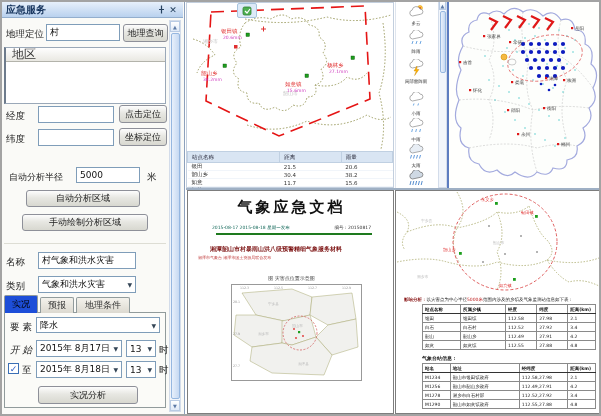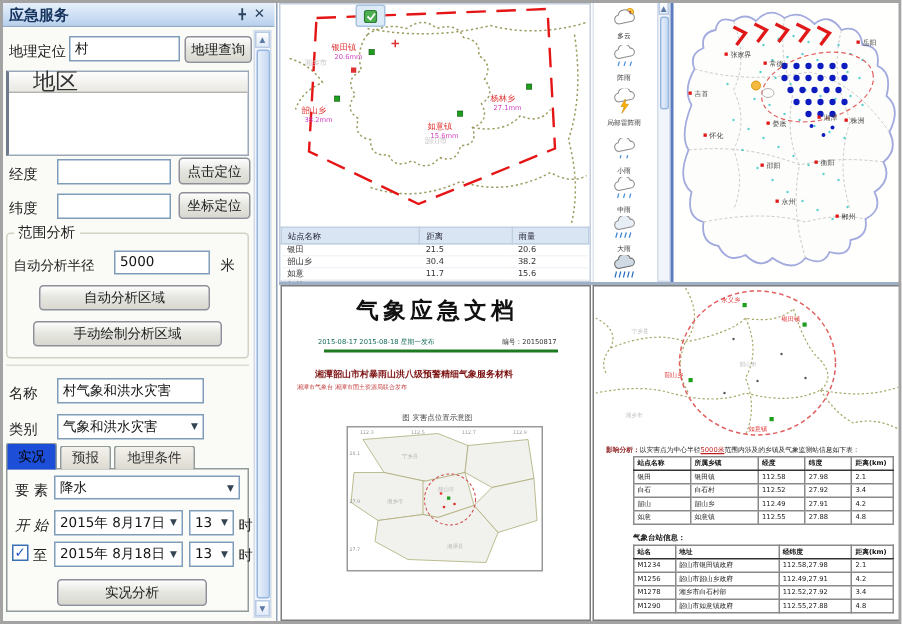--- a/index.html
+++ b/index.html
@@ -14,21 +14,21 @@
     display:flex;align-items:center;padding:0 4px;box-sizing:border-box;}
   .titlebar .t{font-size:10px;font-weight:bold;color:#17355e;flex:1;}
   .tb-ico{width:12px;height:12px;display:flex;align-items:center;justify-content:center;
     font-size:9px;color:#26425f;cursor:pointer;}
   .lbl{font-size:9.5px;color:#222;}
   .inp{background:#fff;border:1px solid #7f9db9;font-size:9px;color:#111;padding:1px 3px;box-sizing:border-box;font-family:inherit;}
   .btn{background:linear-gradient(#fdfdfd,#e7e7e2 45%,#d8d8d0);border:1px solid #8e9099;border-radius:3px;
     font-size:9px;color:#1a1a1a;display:flex;align-items:center;justify-content:center;cursor:pointer;box-sizing:border-box;}
   .listbox{background:#fff;border:1px solid #9aa8b8;box-sizing:border-box;border-left:2px solid #6d7b8c;}
   .listhead{height:14px;background:linear-gradient(#fefefe,#e9e8e2);border-bottom:1px solid #b3b3ab;
-    font-size:15px;color:#333;display:flex;align-items:center;padding-left:16px;box-sizing:border-box;}
+    font-size:12px;color:#333;display:flex;align-items:center;padding-left:6px;box-sizing:border-box;}
   fieldset.grp{position:absolute;border:1px solid #d2d2c2;border-radius:3px;margin:0;padding:0;background:transparent;}
   fieldset.grp legend{font-size:9.5px;color:#222;margin-left:4px;padding:0 3px;}
   .dd{background:#fff;border:1px solid #7f9db9;font-size:9px;color:#111;display:flex;align-items:center;
     padding:0 3px;box-sizing:border-box;cursor:pointer;}
   .dd .v{flex:1;overflow:hidden;white-space:nowrap;}
   .dd .ar{font-size:6px;color:#345;margin-left:2px;}
   .tab{position:absolute;font-size:9px;display:flex;align-items:center;justify-content:center;
     border:1px solid #919b9c;border-bottom:none;border-radius:2px 2px 0 0;cursor:pointer;box-sizing:border-box;}
   .tab.on{background:#1d4ed8;z-index:3;color:#000;}
   .tab.off{background:linear-gradient(#f4f2ec,#dcd9d0);color:#333;z-index:1;}
@@ -89,23 +89,20 @@
     </div>
 
     <span class="abs lbl" style="left:6px;top:110px;">经度</span>
     <input class="abs inp" style="left: 38px; top: 106px; width: 76px; height: 17px;" value="">
     <div class="abs btn" style="left:119px;top:105px;width:48px;height:18px;">点击定位</div>
 
     <span class="abs lbl" style="left:6px;top:133px;">纬度</span>
     <input class="abs inp" style="left: 38px; top: 129px; width: 76px; height: 17px;" value="">
     <div class="abs btn" style="left:119px;top:128px;width:48px;height:18px;">坐标定位</div>
 
-    <fieldset class="grp" style="left:4px;top:149px;width:160px;height:88px;">
-      <legend>范围分析</legend>
-    </fieldset>
     <span class="abs lbl" style="left:9px;top:171px;font-size:9px;">自动分析半径</span>
     <input class="abs inp" style="left: 76px; top: 167px; width: 64px; height: 16px;" value="5000">
     <span class="abs lbl" style="left:147px;top:171px;">米</span>
     <div class="abs btn" style="left:22px;top:214px;width:126px;height:17px;">手动绘制分析区域</div>
     <div class="abs btn" style="left:26px;top:190px;width:114px;height:17px;">自动分析区域</div>
 
     <div class="abs" style="left:4px;top:243px;width:162px;height:1px;background:#ddddd4;"></div>
 
     <span class="abs lbl" style="left:6px;top:256px;">名称</span>
     <input class="abs inp" style="left: 38px; top: 252px; width: 98px; height: 17px;" value="村气象和洪水灾害">

